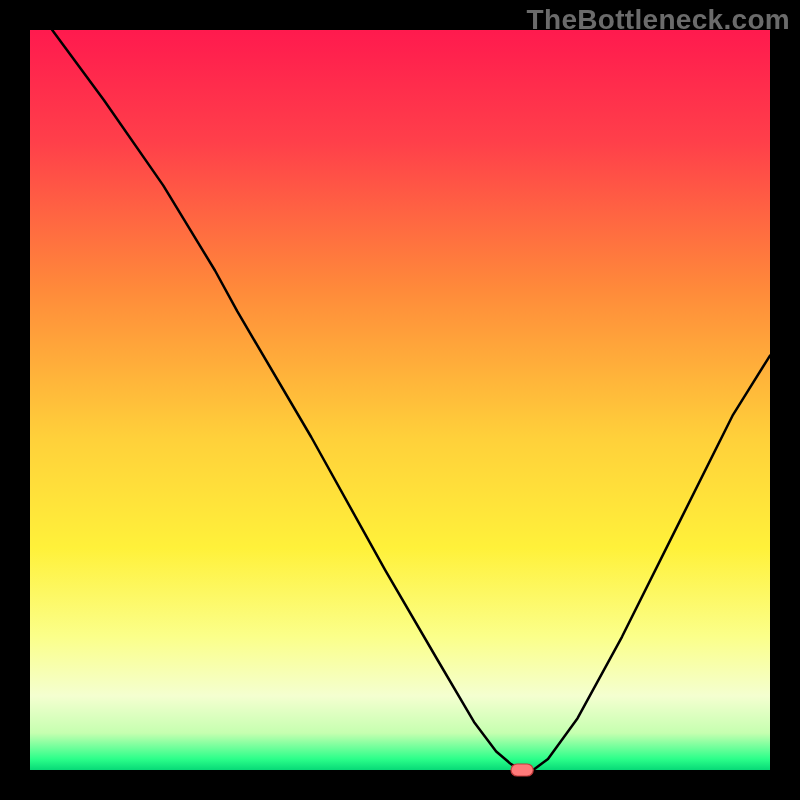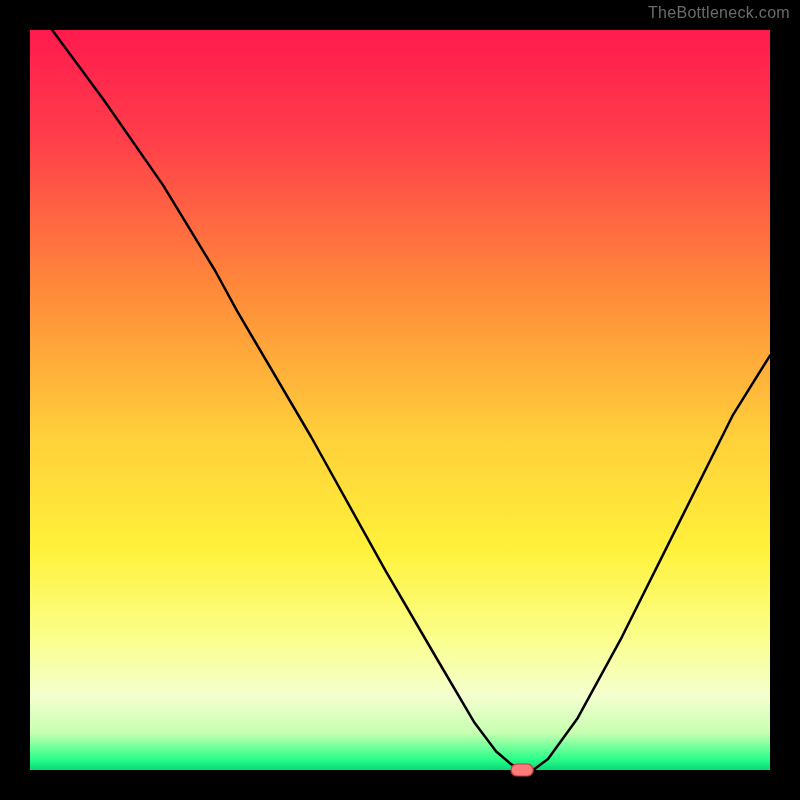--- a/index.html
+++ b/index.html
@@ -14,22 +14,22 @@
     position: relative;
     width: 800px;
     height: 800px;
     background: #000;
   }
   .watermark {
     position: absolute;
     top: 4px;
     right: 10px;
     color: #6b6b6b;
-    font-size: 16px;
-    font-weight: 400;
+    font-size: 28px;
+    font-weight: 700;
     letter-spacing: 0.3px;
   }
   svg.chart {
     position: absolute;
     left: 0;
     top: 0;
   }
 </style>
 </head>
 <body>

